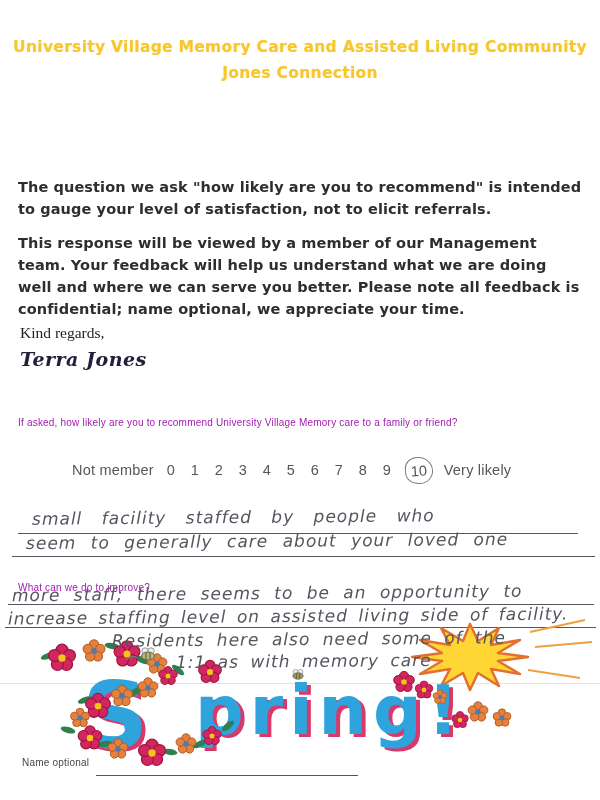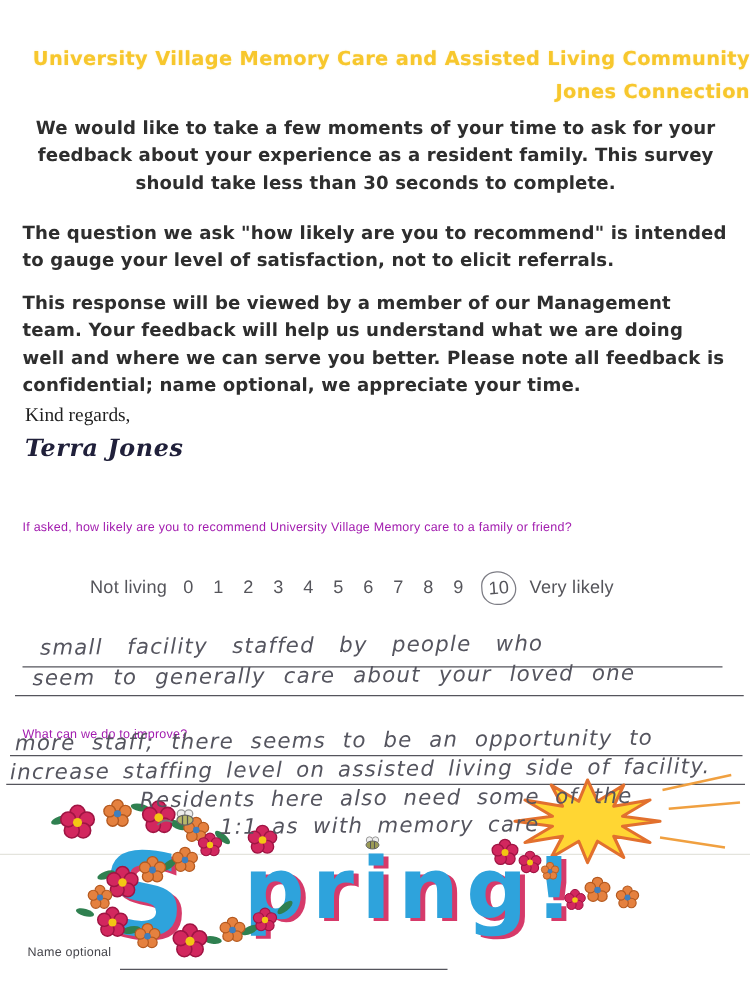--- a/index.html
+++ b/index.html
@@ -13,21 +13,21 @@
   
   .comic{
     font-family:"DejaVu Sans", sans-serif;
     font-weight:700;
     color:#2e2e2e;
     font-size:14.5px;
     line-height:22px;
     letter-spacing:.1px;
   }
   .title{
-    position:absolute;left:0;width:600px;text-align:right;
+    position:absolute;left:0;width:600px;text-align:center;
     font-weight:700;font-size:15.5px;letter-spacing:.3px;
     color:#f7c72d;
     text-shadow:0 0 1px rgba(247,199,45,.55);
   }
   .t1{top:38px;}
   .t2{top:64px;}
   .intro{position:absolute;top:92px;left:28px;width:545px;text-align:center;}
   .para{position:absolute;left:18px;width:566px;text-align:left;}
   .p-gauge{top:176px;}
   .p-resp{top:232px;}
@@ -98,30 +98,29 @@
   }
   .nameline{position:absolute;top:775px;left:96px;width:262px;border-top:1.6px solid #55555c;}
 </style>
 </head>
 <body>
 
 <div id="page">
 
   <div class="title t1">University Village Memory Care and Assisted Living Community</div>
   <div class="title t2">Jones Connection</div>
-  <div class="comic intro">We would like to take a few moments of your time to ask for your feedback about your experience as a resident family. This survey should take less than 30 seconds to complete.</div>
 
   <div class="comic para p-gauge">The question we ask "how likely are you to recommend" is intended to gauge your level of satisfaction, not to elicit referrals.</div>
   <div class="comic para p-resp">This response will be viewed by a member of our Management team. Your feedback will help us understand what we are doing well and where we can serve you better. Please note all feedback is confidential; name optional, we appreciate your time.</div>
   <div class="regards">Kind regards,</div>
   <div class="signature sig-name">Terra Jones</div>
 
   <div class="question q-recommend">If asked, how likely are you to recommend University Village Memory care to a family or friend?</div>
   <div class="scale">
-    <span class="endlbl">Not living</span>
+    <span class="endlbl">Not member</span>
     <span class="num">0</span>
     <span class="num">1</span>
     <span class="num">2</span>
     <span class="num">3</span>
     <span class="num">4</span>
     <span class="num">5</span>
     <span class="num">6</span>
     <span class="num">7</span>
     <span class="num">8</span>
     <span class="num">9</span>

